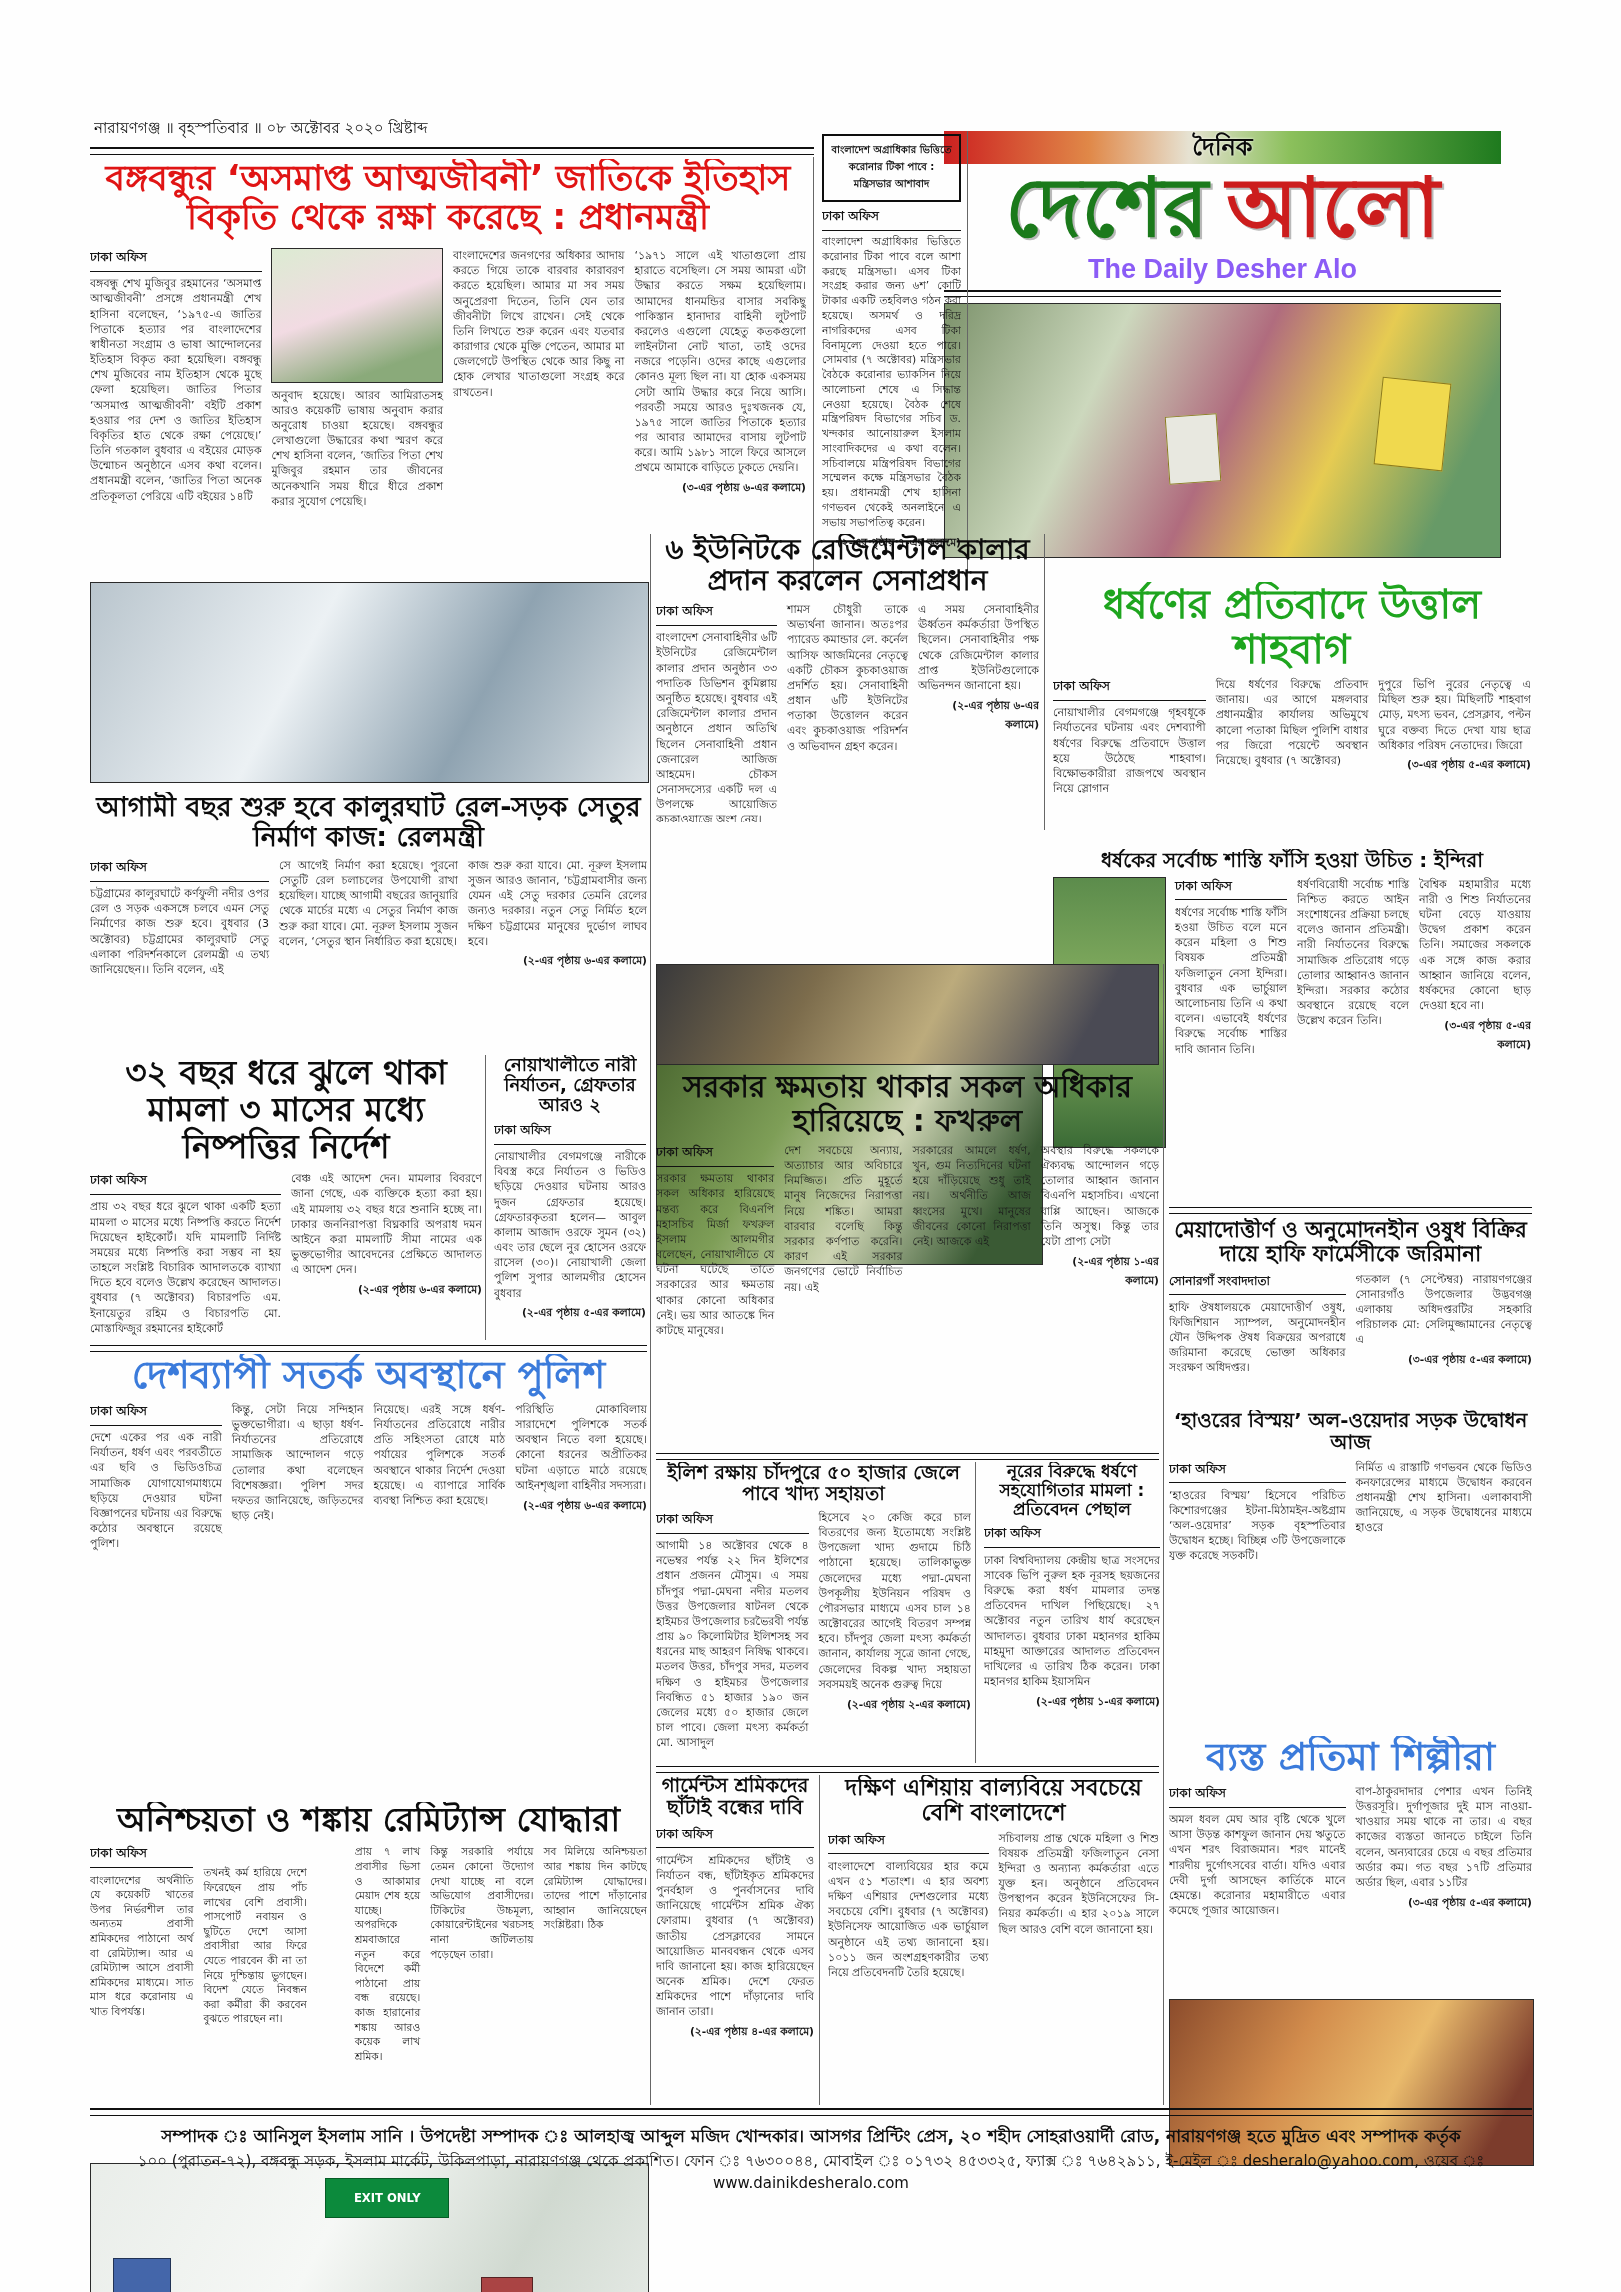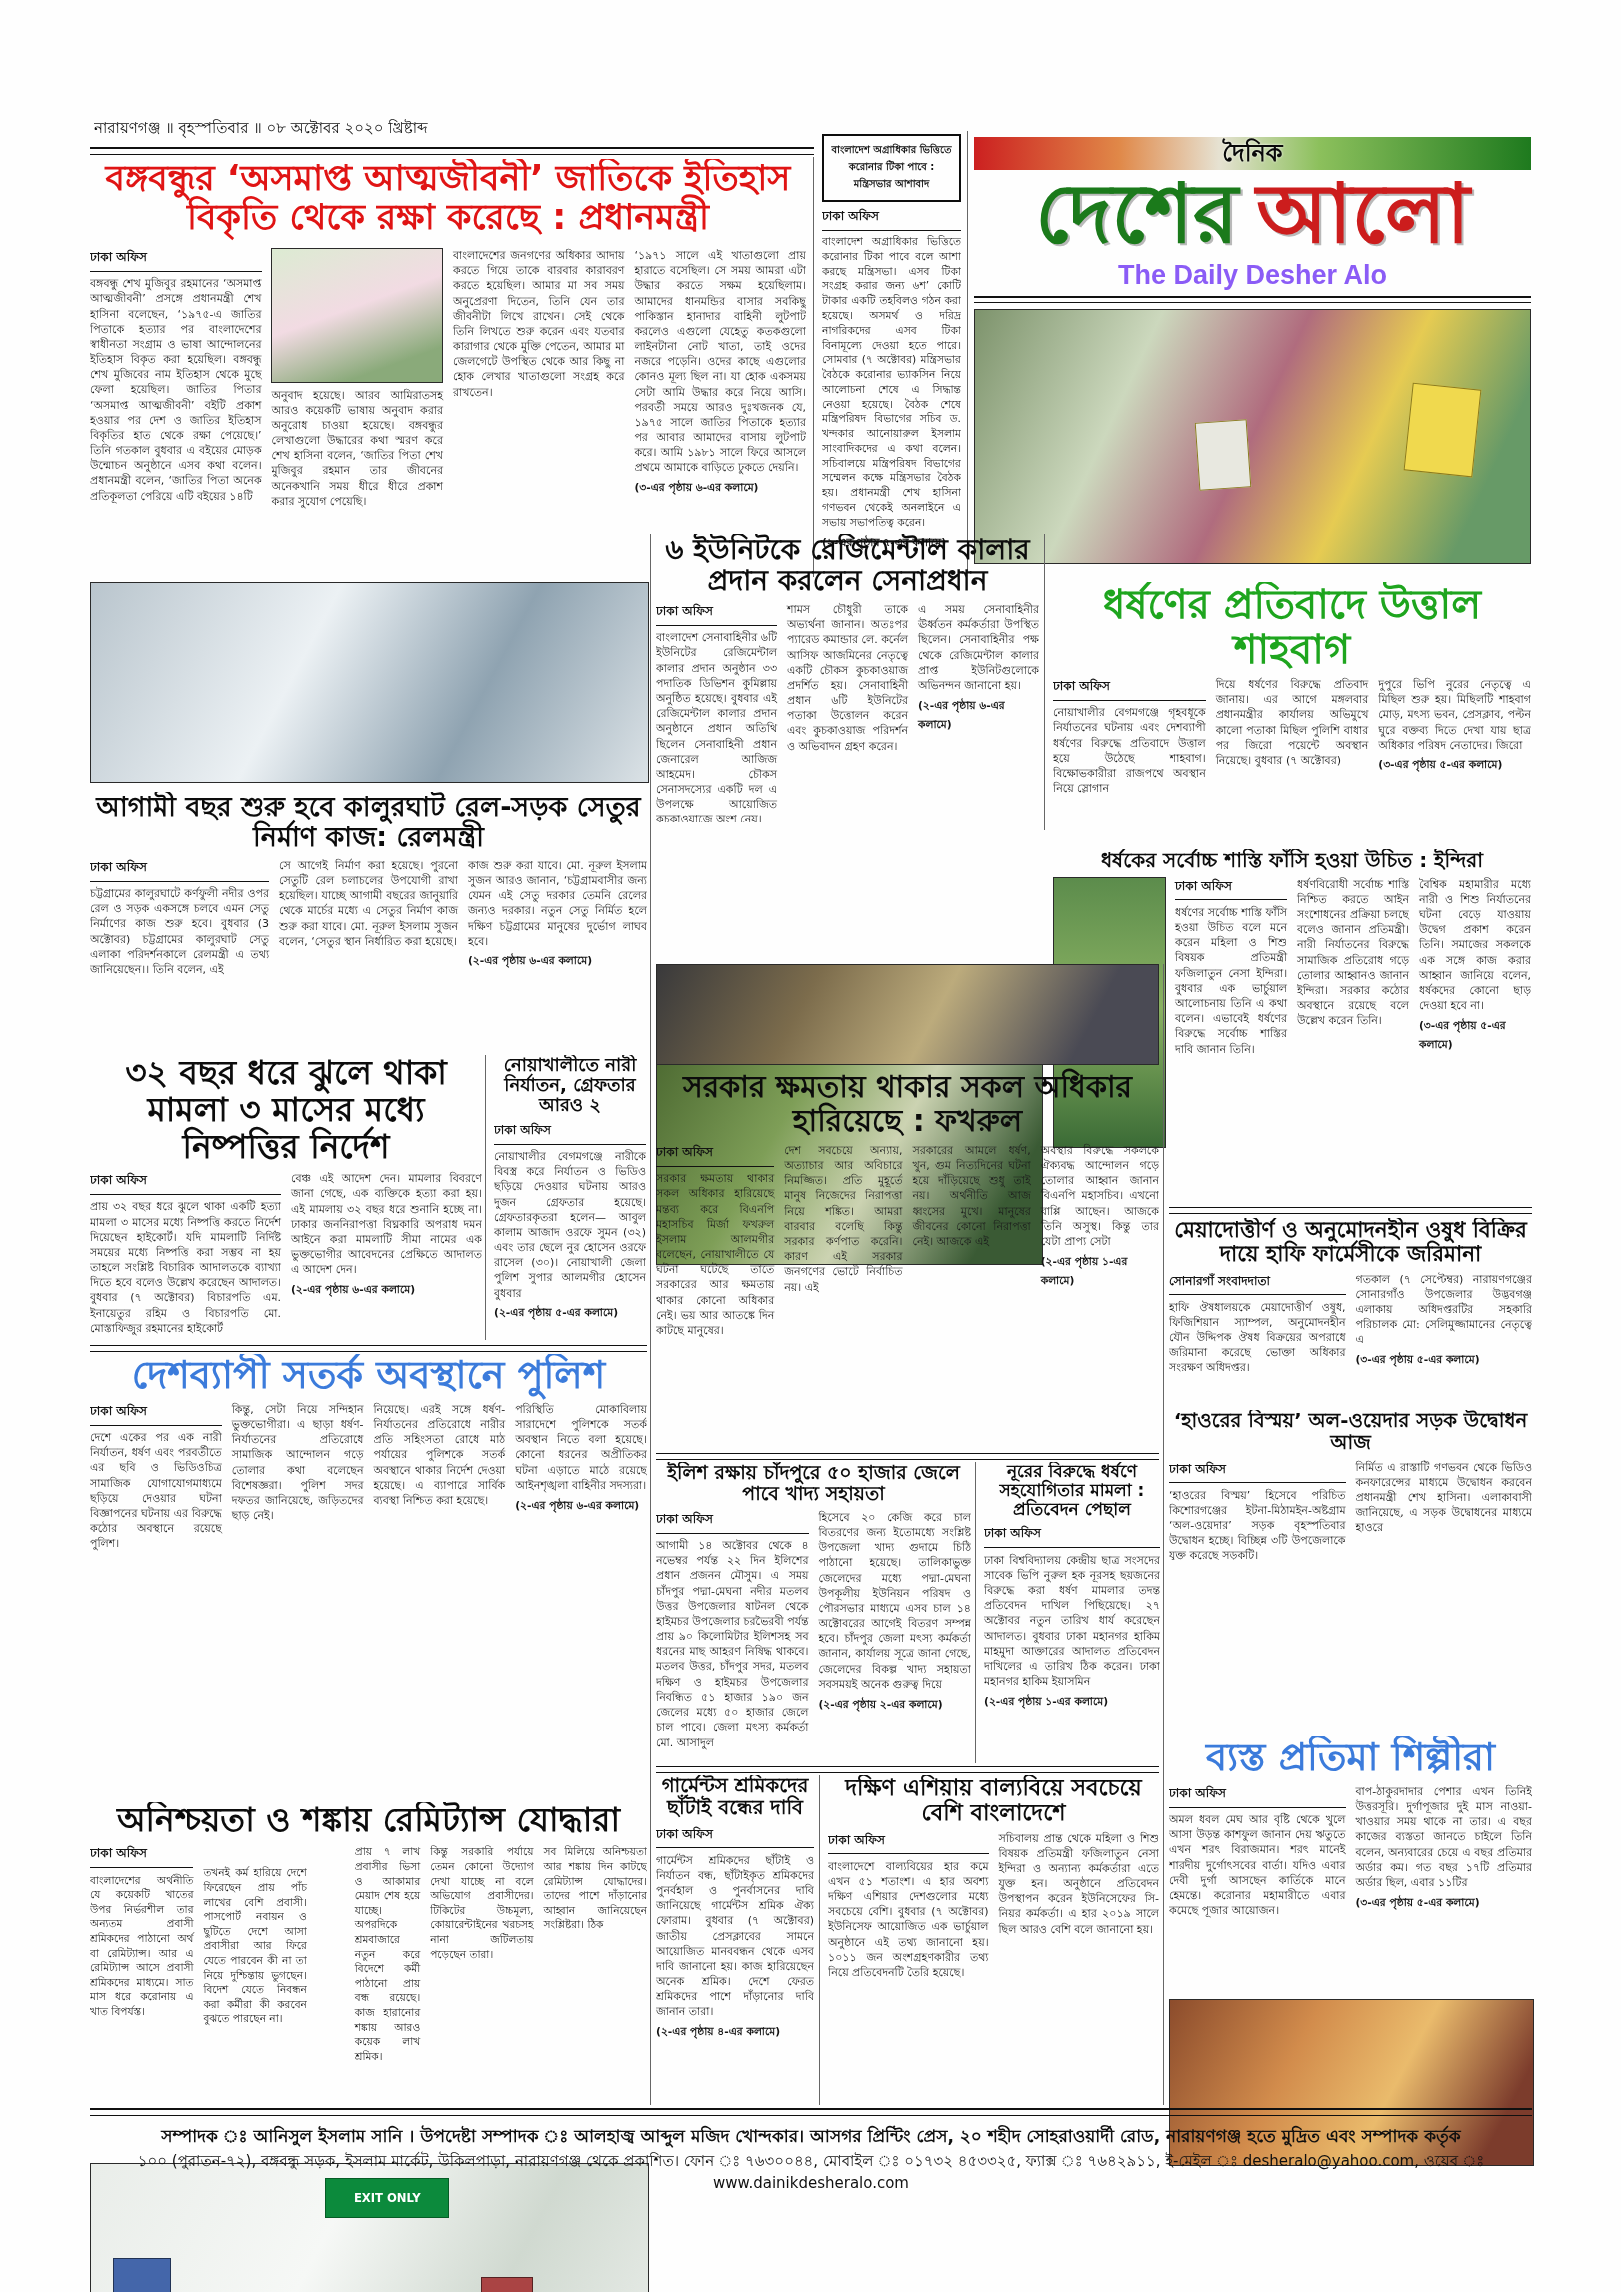--- a/index.html
+++ b/index.html
@@ -8,21 +8,21 @@
   .blk{position:absolute;overflow:hidden;}
   .hl{margin:0 0 5.4px 0;text-align:center;font-weight:800;line-height:1.12;letter-spacing:0;}
   .h-red{color:#e01414;}
   .h-green{color:#1ea51e;}
   .h-blue{color:#3b7bdb;}
   .h-black{color:#0c0c0c;}
   .cols{display:flex;gap:9.9px;align-items:stretch;}
   .col{flex:1;min-width:0;}
   .byline{font-weight:700;font-size:12px;border-bottom:1.8px solid #111;padding-bottom:2.7px;margin-bottom:4.5px;}
   .body{margin:0;font-size:11px;line-height:1.38;text-align:justify;color:#1c1c1c;}
-  .cont{font-weight:700;font-size:10.7px;text-align:left;margin-top:3.6px;}
+  .cont{font-weight:700;font-size:10.7px;text-align:right;margin-top:3.6px;}
   .hr2{position:absolute;height:5.4px;border-top:2.7px solid #101010;border-bottom:0.9px solid #101010;}
   .vr{position:absolute;width:0;border-left:0.9px solid #666;}
   .photo{border:0.9px solid #2a2a2a;position:relative;}
   .ph-protest{background:linear-gradient(115deg,#7d936c,#ccd8bd 28%,#b06c7e 50%,#e6cb52 68%,#679a67 88%);}
   .ph-pm{background:linear-gradient(160deg,#dcebd2,#f2dbe3 45%,#8aaa7a 82%);}
   .ph-interview{background:linear-gradient(118deg,#b9c5cd,#ecf1f4 38%,#8fa3b1 68%,#dbe2e6);}
   .ph-rally{background:linear-gradient(120deg,#49662f,#7e9e57 34%,#ccd3b2 58%,#3a5a34 86%);}
   .ph-press{background:linear-gradient(118deg,#39393b,#7c6c4c 30%,#bcab7c 55%,#4a4a54 84%);}
   .ph-green{background:linear-gradient(180deg,#5c8c4c,#8ab262 48%,#3b6b36);}
   .ph-airport{background:linear-gradient(118deg,#e9ede9,#f6f8f6 40%,#d0d9d0 70%,#eaeeea);}
@@ -41,21 +41,21 @@
   .footer-line{position:absolute;left:90px;width:1442px;text-align:center;color:#101010;}
 </style>
 </head>
 <body>
 
 <div class="page">
 
   <div class="blk dateline" style="left:94px;top:116px;width:627px;height:23px;">নারায়ণগঞ্জ ॥ বৃহস্পতিবার ॥ ০৮ অক্টোবর ২০২০ খ্রিষ্টাব্দ</div>
   <div class="hr2" style="left:90px;top:147px;width:724px;"></div>
 
-  <div class="blk" style="left:974px;top:131px;width:557px;height:448px;margin-top:6px;">
+  <div class="blk" style="left:944px;top:131px;width:557px;height:448px;">
     <div class="mast-bar">
       <span class="daily">দৈনিক</span>
     </div>
     <div class="mast-title">
       <span style="color:#1b7a1b;">দেশের</span>
       <span style="color:#cc1d1d;">আলো</span>
     </div>
     <div class="mast-sub">The Daily Desher Alo</div>
     <div style="margin-top:4.5px;border-top:2.7px solid #111;border-bottom:0.9px solid #111;height:4.5px;"></div>
     <div class="photo ph-protest" style="margin-top:5.4px;height:253px;">

